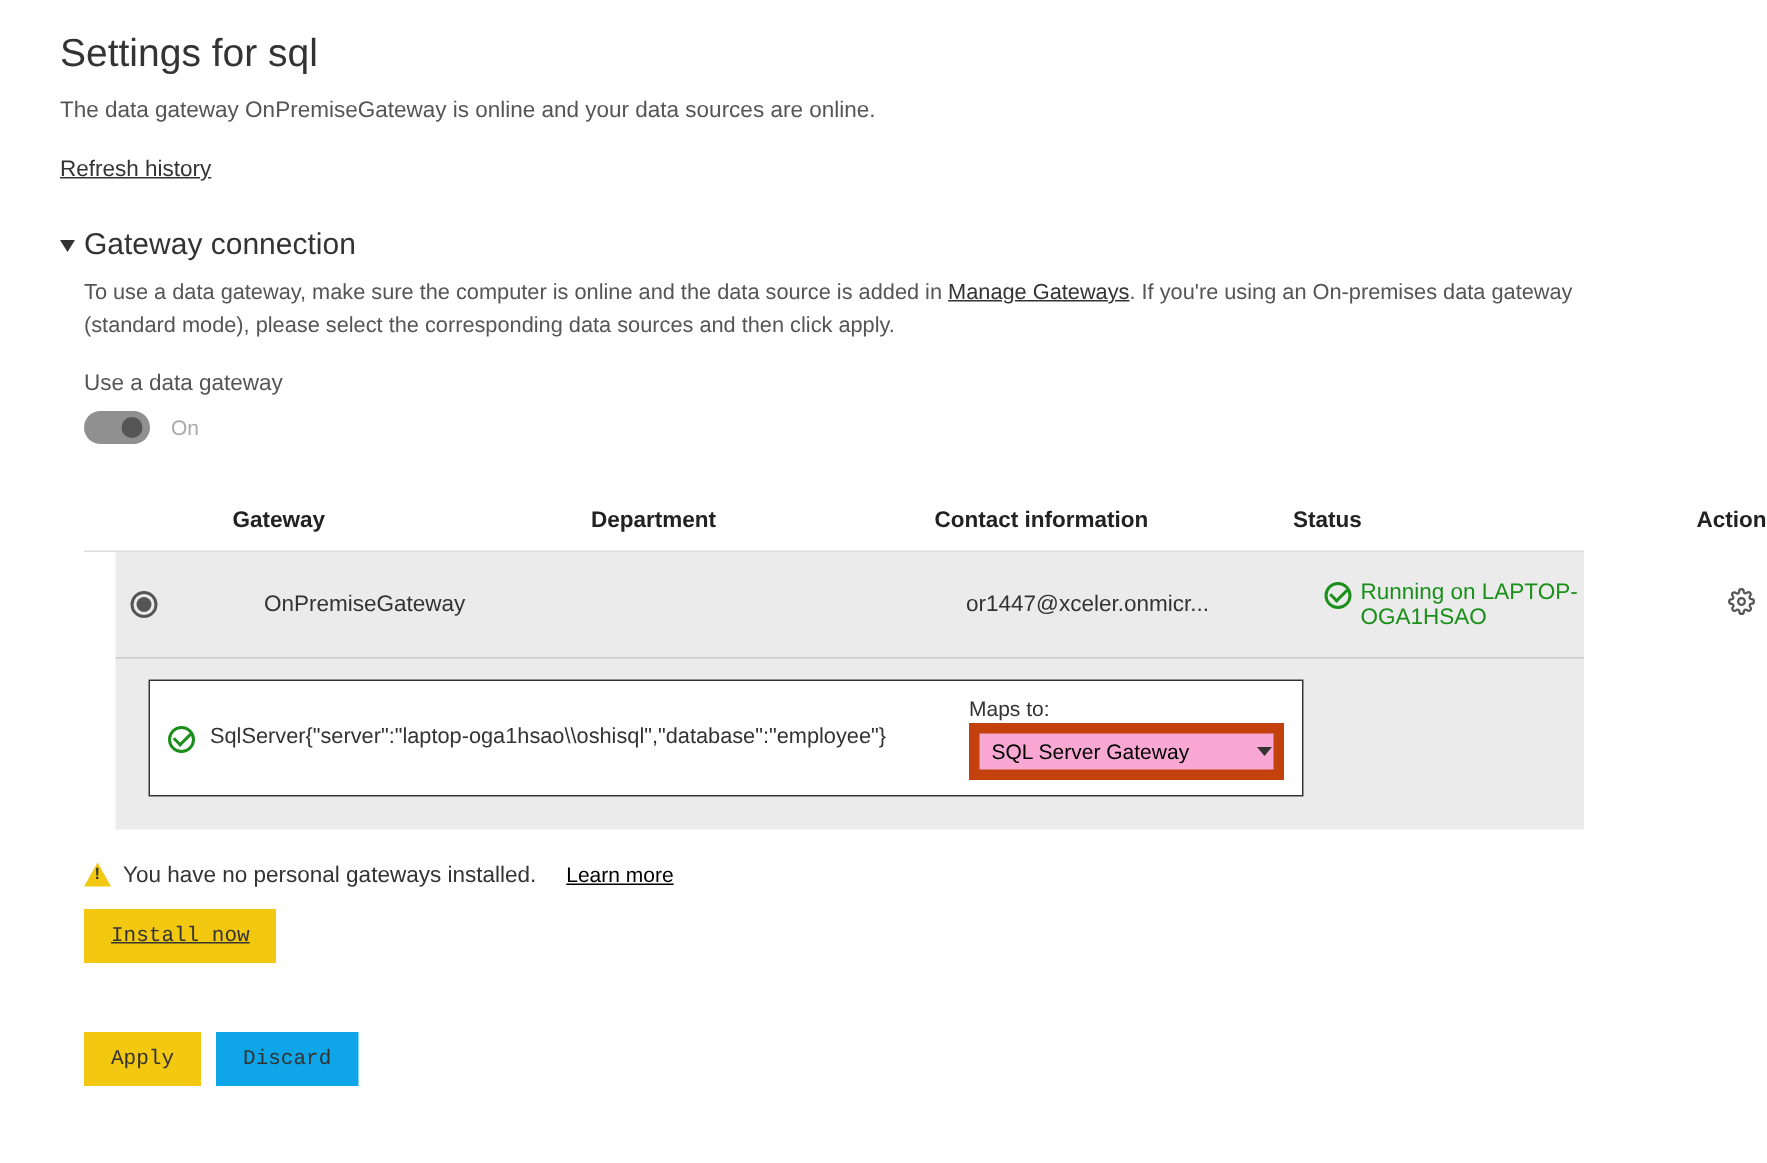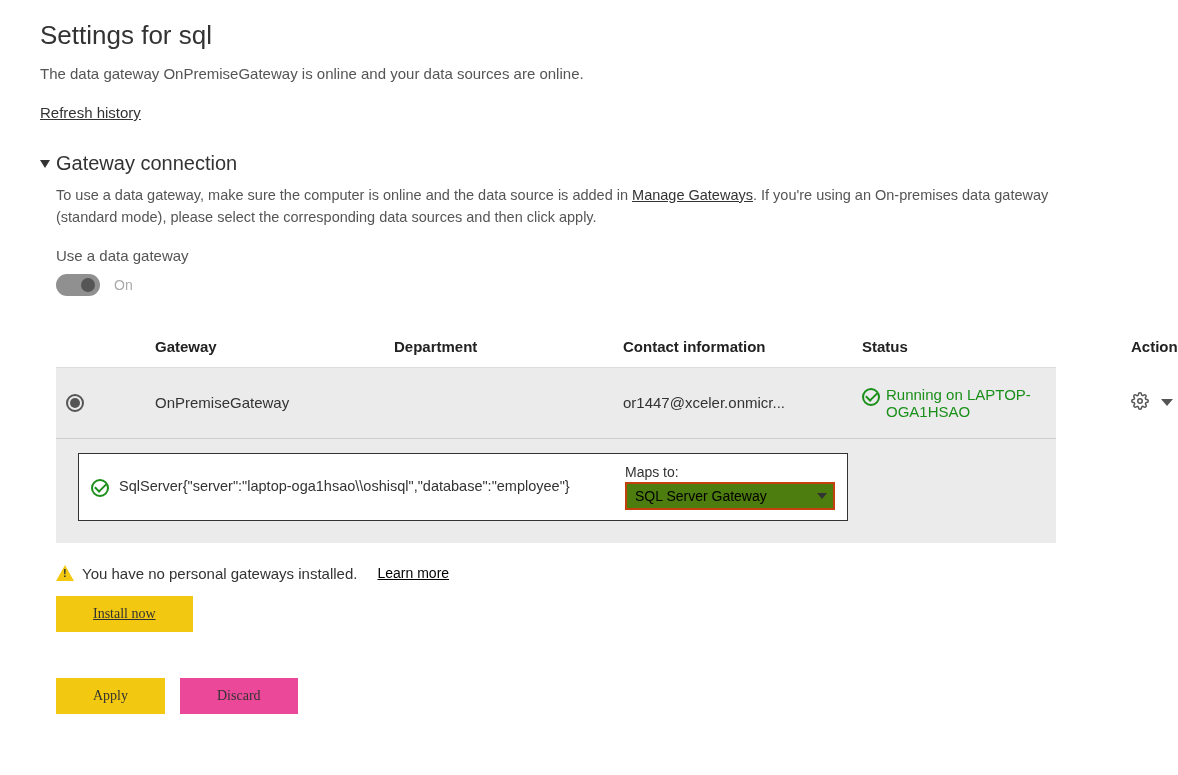--- a/index.html
+++ b/index.html
@@ -96,20 +96,21 @@
     gap: 39px;
   }
   .gw-header {
     font-weight: 600;
     font-size: 15px;
     color: #222;
     border-bottom: 1px solid #ddd;
   }
   .gw-body {
     background: #ebebeb;
+    margin-left: 21px;
   }
   .gw-row {
     font-size: 15px;
     color: #333;
     padding-top: 18px;
     padding-bottom: 18px;
     border-bottom: 1px solid #ccc;
   }
   .radio {
     width: 18px; height: 18px;
@@ -196,22 +197,22 @@
     display: flex;
     flex-direction: column;
     align-items: flex-start;
   }
   .maps-label {
     font-size: 14px;
     color: #333;
     margin-bottom: 2px;
   }
   .maps-select {
-    border: 2px solid #c2410c;
-    background: #4d7c0f;
+    border: 7px solid #c2410c;
+    background: #f9a8d4;
     font-size: 14px;
     padding: 4px 24px 4px 8px;
     width: 210px;
     cursor: pointer;
     appearance: none;
     position: relative;
   }
   .select-wrap { position: relative; }
   .select-wrap::after {
     content: "";
@@ -249,42 +250,42 @@
   }
   .learn-link {
     margin-left: 20px;
     text-decoration: underline;
     cursor: pointer;
     font-size: 14px;
     color: #000000;
   }
   .btn {
     display: inline-block;
-    padding: 10px 37px;
+    padding: 10px 18px;
     font-size: 14px;
     cursor: pointer;
     border: none;
-    font-family: Liberation Serif, serif;
+    font-family: Liberation Mono, monospace;
     text-align: right;
   }
   .btn-yellow {
     background: #f2c811;
     color: #333;
     text-decoration: underline;
   }
   .btn-yellow.no-ul { text-decoration: none; }
   .btn-gray {
-    background: #ec4899;
-    color: #333;
-    margin-left: 15px;
+    background: #0ea5e9;
+    color: #333;
   }
   .install-btn { margin-left: 16px; }
   .footer-btns {
     margin: 46px 0 0 16px;
     display: flex;
+    gap: 10px;
   }
   .contact-cell {
     white-space: nowrap;
     overflow: hidden;
     text-overflow: ellipsis;
   }
 </style>
 </head>
 <body>
 

